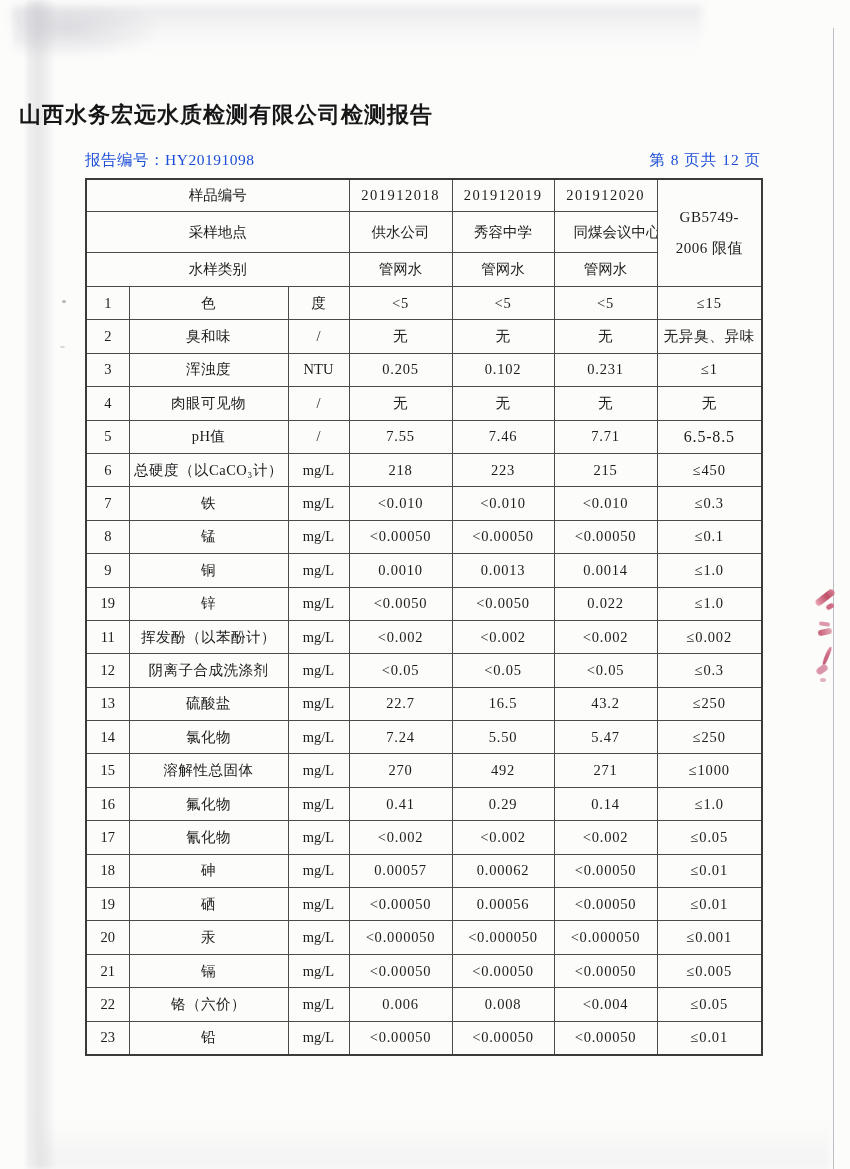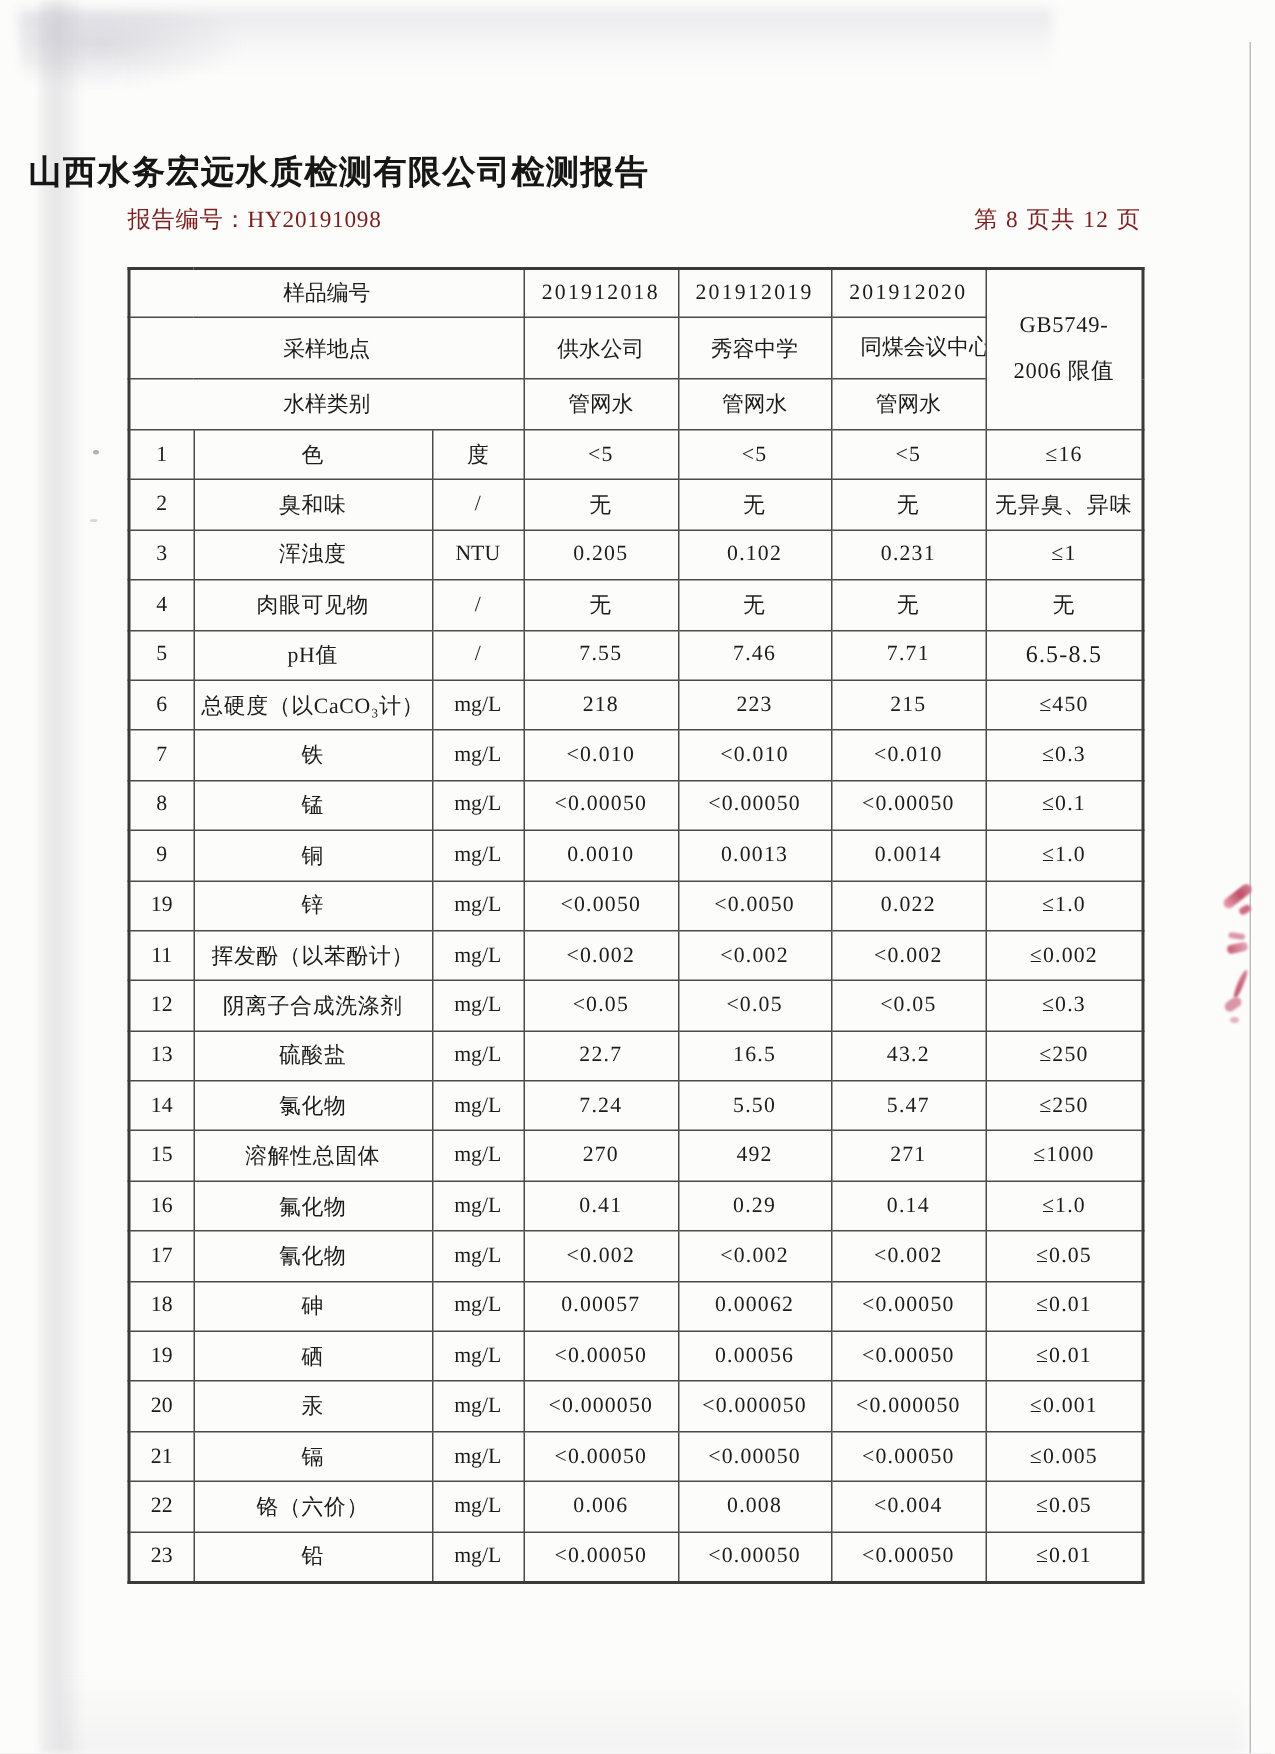--- a/index.html
+++ b/index.html
@@ -53,23 +53,23 @@
   .stamp .s6{left:10px;top:78px;width:12px;height:7px;border-radius:4px;transform:rotate(-35deg);background:#d78ca0;}
   .stamp .s7{left:14px;top:90px;width:6px;height:4px;border-radius:50%;background:#e2a9b8;}
   
   .title{
     position:absolute;left:0;top:100px;width:850px;
     text-align:left;
     font-family:"Liberation Sans","DejaVu Sans",sans-serif;
     font-weight:700;font-size:22px;letter-spacing:1px;color:#161616;padding-left:19px;
   }
   .meta{
-    position:absolute;left:85px;top:136px;width:676px;height:22px;
+    position:absolute;left:85px;top:150px;width:676px;height:22px;
     display:flex;justify-content:space-between;align-items:baseline;
-    font-size:15.5px;color:#7f1d1d;gap:29px;
+    font-size:15.5px;color:#1d4ed8;gap:29px;
   }
   .meta .left span{letter-spacing:0.5px;}
   .meta .right{letter-spacing:1px;}
   
   table.results{
     position:absolute;left:85px;top:178px;width:676px;
     border-collapse:collapse;table-layout:fixed;
     font-size:14.5px;color:#1c1c1c;
   }
   table.results td,table.results th{
@@ -159,21 +159,21 @@
       </tr>
     </thead>
     <tbody>
     <tr>
       <td>1</td>
       <td class="name">色</td>
       <td>度</td>
       <td class="num">&lt;5</td>
       <td class="num">&lt;5</td>
       <td class="num">&lt;5</td>
-      <td class="num">≤16</td>
+      <td class="num">≤15</td>
     </tr>
 
     <tr>
       <td>2</td>
       <td class="name">臭和味</td>
       <td>/</td>
       <td class="num">无</td>
       <td class="num">无</td>
       <td class="num">无</td>
       <td class="num">无异臭、异味</td>

